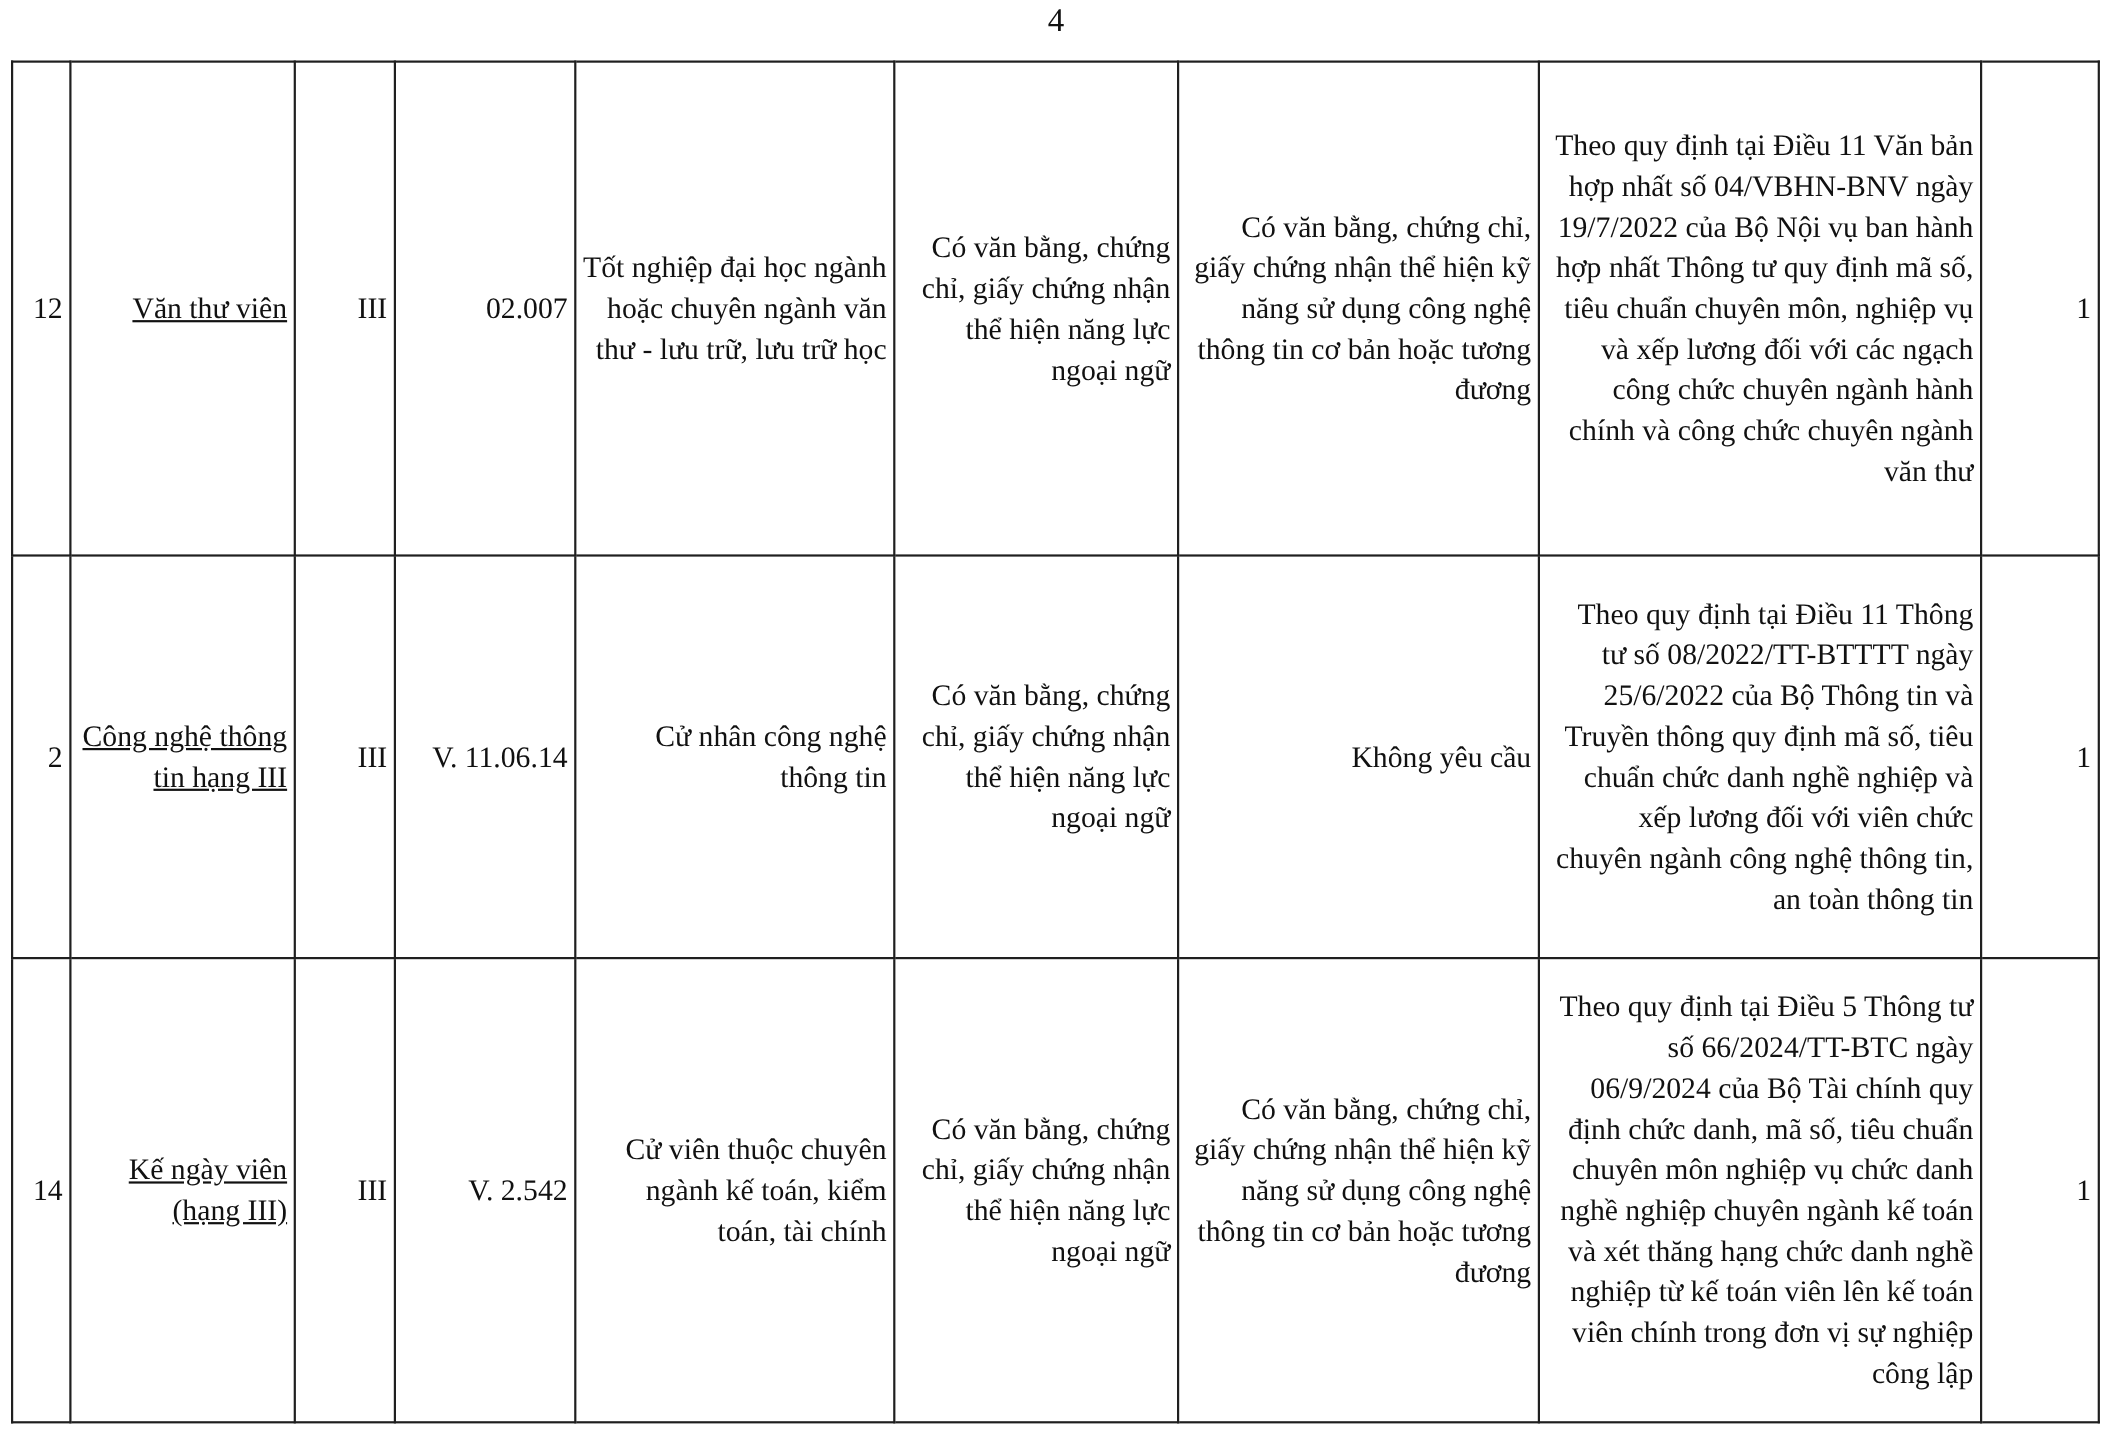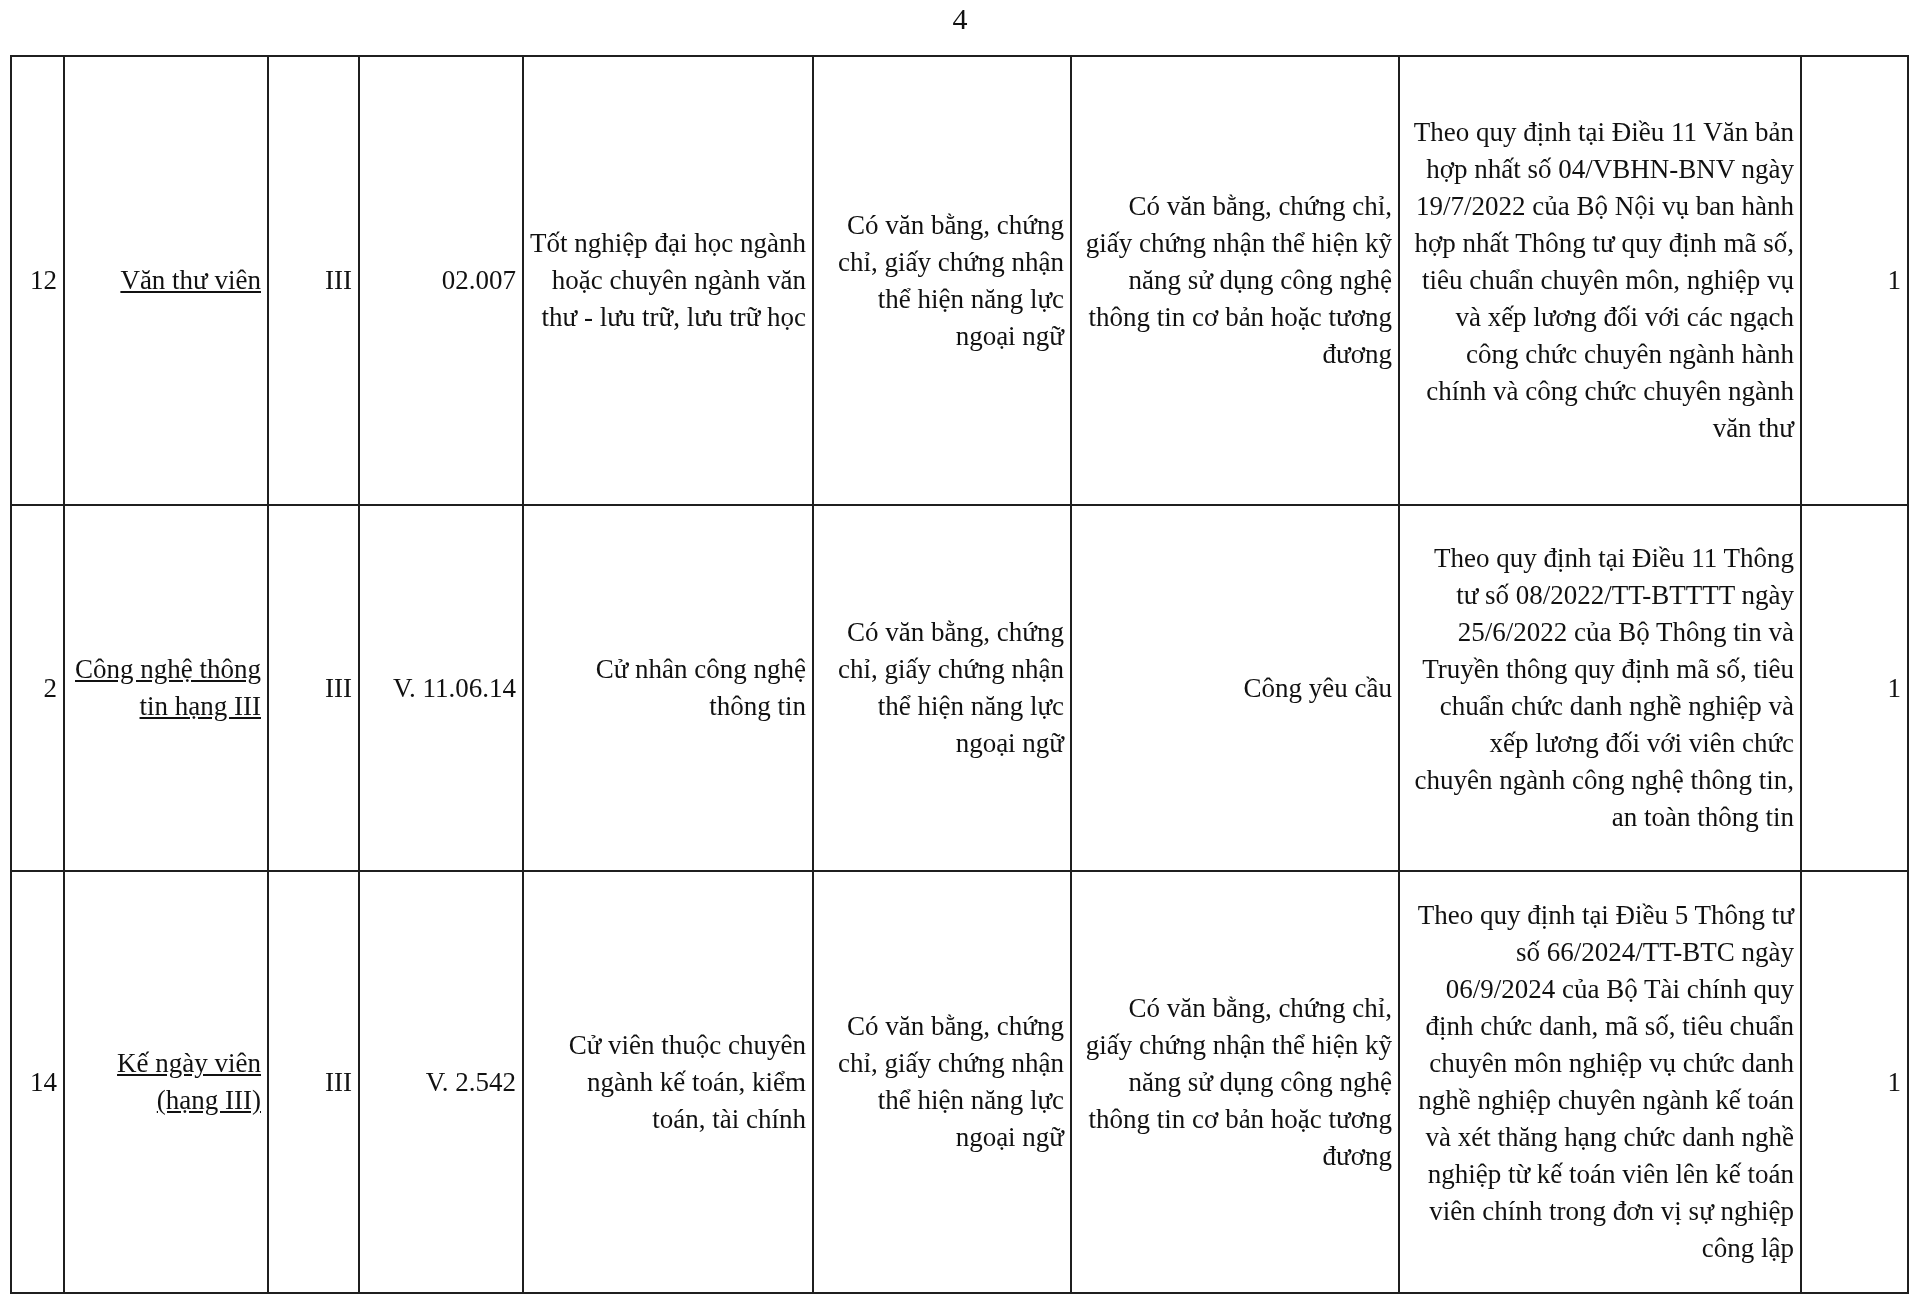--- a/index.html
+++ b/index.html
@@ -96,21 +96,21 @@
         <td class="cell-legal">Theo quy định tại Điều 11 Văn bản hợp nhất số 04/VBHN-BNV ngày 19/7/2022 của Bộ Nội vụ ban hành hợp nhất Thông tư quy định mã số, tiêu chuẩn chuyên môn, nghiệp vụ và xếp lương đối với các ngạch công chức chuyên ngành hành chính và công chức chuyên ngành văn thư</td>
         <td class="cell-qty">1</td>
       </tr>
       <tr class="r13">
         <td class="cell-stt">2</td>
         <td class="cell-name">Công nghệ thông tin hạng III</td>
         <td class="cell-rank">III</td>
         <td class="cell-code">V. 11.06.14</td>
         <td class="cell-edu">Cử nhân công nghệ thông tin</td>
         <td class="cell-lang">Có văn bằng, chứng chỉ, giấy chứng nhận thể hiện năng lực ngoại ngữ</td>
-        <td class="cell-it">Công yêu cầu</td>
+        <td class="cell-it">Không yêu cầu</td>
         <td class="cell-legal">Theo quy định tại Điều 11 Thông tư số 08/2022/TT-BTTTT ngày 25/6/2022 của Bộ Thông tin và Truyền thông quy định mã số, tiêu chuẩn chức danh nghề nghiệp và xếp lương đối với viên chức chuyên ngành công nghệ thông tin, an toàn thông tin</td>
         <td class="cell-qty">1</td>
       </tr>
       <tr class="r14">
         <td class="cell-stt">14</td>
         <td class="cell-name">Kế ngày viên (hạng III)</td>
         <td class="cell-rank">III</td>
         <td class="cell-code">V. 2.542</td>
         <td class="cell-edu">Cử viên thuộc chuyên ngành kế toán, kiểm toán, tài chính</td>
         <td class="cell-lang">Có văn bằng, chứng chỉ, giấy chứng nhận thể hiện năng lực ngoại ngữ</td>

